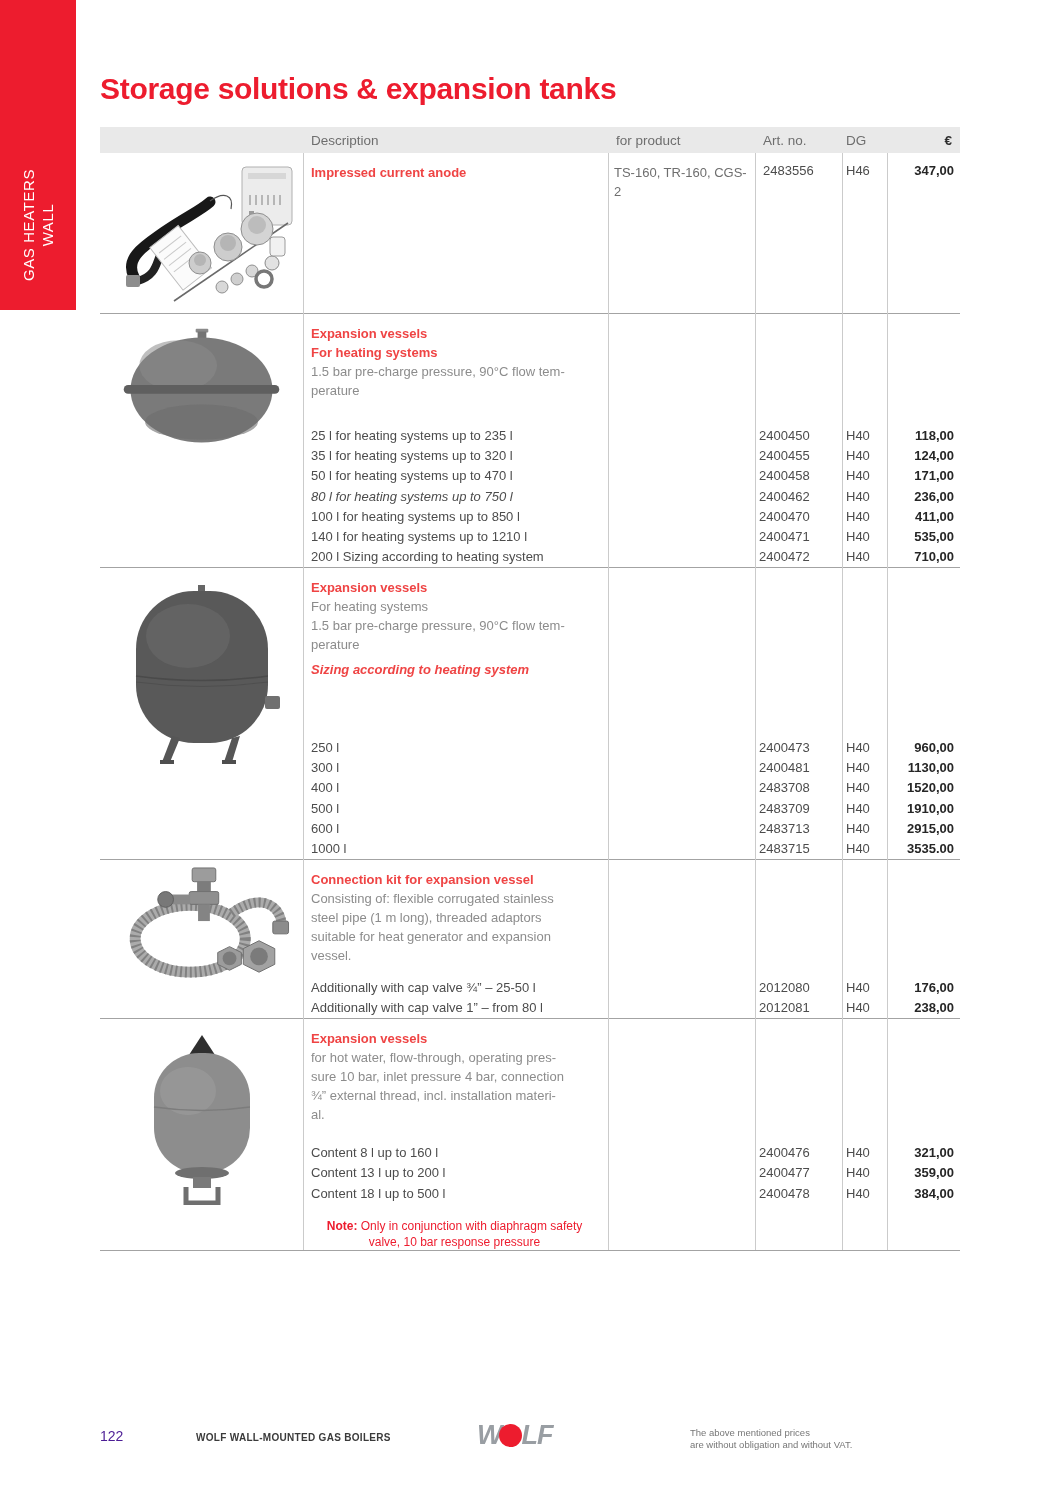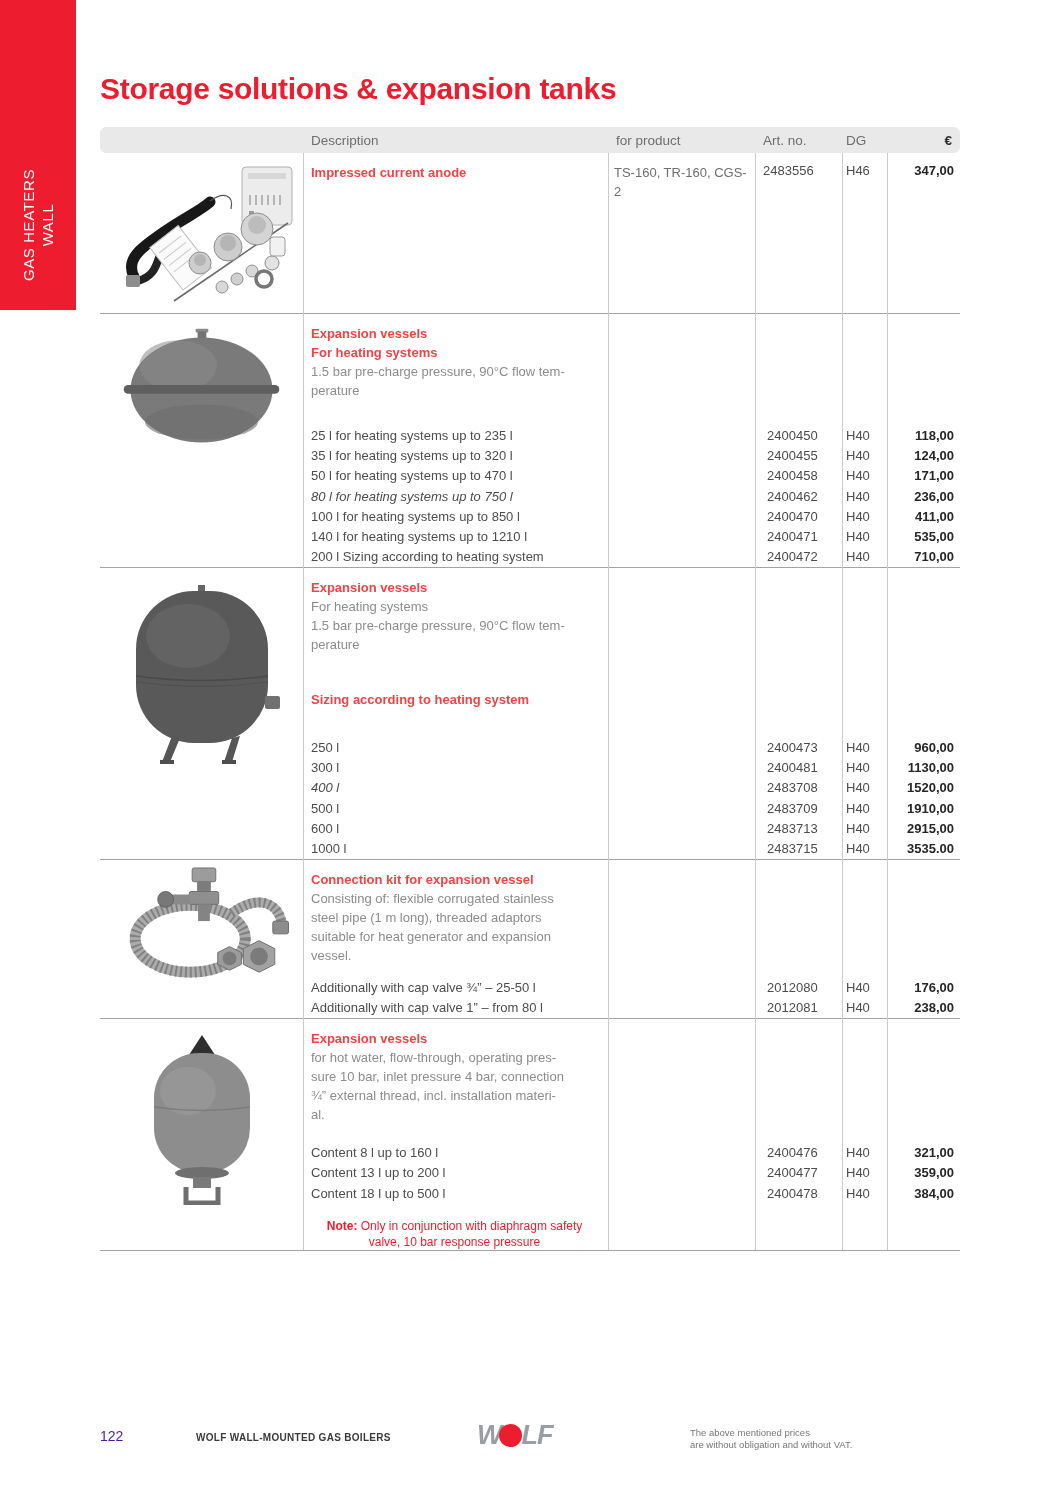--- a/index.html
+++ b/index.html
@@ -19,44 +19,44 @@
   
   .page-title{
     position:absolute;left:100px;top:52px;
     font-size:30px;font-weight:bold;color:#ed1c2e;letter-spacing:-0.3px;
   }
   
   .catalog-table{position:absolute;left:100px;top:127px;width:860px;}
   .thead{
     display:grid;grid-template-columns:203px 305px 147px 87px 45px 73px;
     height:26px;background:#e9e9e9;align-items:center;
-    font-size:13.5px;color:#6e6e6e;border-radius:6px;
+    font-size:13.5px;color:#6e6e6e;
   }
   .thead .h{padding-left:8px;white-space:nowrap;}
   .thead .h.price{font-weight:bold;color:#2e2e2e;text-align:right;padding-right:8px;padding-left:0;}
   .thead .h.dg{padding-left:4px;}
   .tbody{position:relative;border-bottom:1px solid #a3a3a3;}
   .vline{position:absolute;top:0;bottom:0;width:1px;background:#cbcbcb;pointer-events:none;}
   .section{display:grid;grid-template-columns:203px 305px 147px 87px 45px 73px;}
   .section + .section{border-top:1px solid #a3a3a3;}
   .cell-img{grid-column:1;display:flex;justify-content:center;align-items:flex-start;}
   .cell{box-sizing:border-box;}
   .desc-block{padding:10px 6px 0 8px;font-size:13px;line-height:19px;}
   .desc-line{display:block;white-space:nowrap;}
   .desc-line.bold{font-weight:bold;color:#ef4444;}
   .desc-line.gray{color:#8c8c8c;}
-  .desc-line.gap{margin-top:36px;}
+  .desc-line.gap{margin-top:6px;font-style:italic;}
   .fp-cell{padding:10px 6px 0 6px;font-size:13px;line-height:19px;color:#6e6e6e;}
   .top-val{padding-top:10px;font-size:13px;color:#4c4c4c;}
   .top-val.art{padding-left:8px;}
   .top-val.dg{padding-left:4px;}
   .top-val.price{font-weight:bold;color:#262626;text-align:right;padding-right:6px;}
   .item-cell{height:20px;line-height:20px;font-size:13px;white-space:nowrap;overflow:visible;}
   .item-label{grid-column:2;color:#4c4c4c;padding-left:8px;}
-  .item-art{grid-column:4;color:#4c4c4c;padding-left:12px;}
+  .item-art{grid-column:4;color:#4c4c4c;padding-left:4px;}
   .item-dg{grid-column:5;color:#4c4c4c;padding-left:4px;}
   .item-price{grid-column:6;font-weight:bold;color:#262626;text-align:right;padding-right:6px;}
   .note-cell{grid-column:2;padding:14px 10px 0 8px;font-size:12px;line-height:16px;color:#ed1c2e;}
   .note-cell b{font-weight:bold;}
   
   .footer-pagenum{position:absolute;left:100px;top:1428px;font-size:14px;color:#4c1d95;}
   .footer-caption{position:absolute;left:196px;top:1432px;font-size:10px;font-weight:bold;color:#3a3a3a;letter-spacing:0.3px;}
   .footer-logo{
     position:absolute;left:477px;top:1420px;display:flex;align-items:center;
     font-size:27px;font-weight:900;font-style:italic;color:#999ea3;letter-spacing:-1px;
@@ -219,21 +219,21 @@
         <div class="cell top-val dg" style="grid-area: 1 / 5;"></div>
         <div class="cell top-val price" style="grid-area: 1 / 6;"></div>
         <div class="item-cell item-label" style="grid-row: 2;">250 l</div>
         <div class="item-cell item-art" style="grid-row: 2;">2400473</div>
         <div class="item-cell item-dg" style="grid-row: 2;">H40</div>
         <div class="item-cell item-price" style="grid-row: 2;">960,00</div>
         <div class="item-cell item-label" style="grid-row: 3;">300 l</div>
         <div class="item-cell item-art" style="grid-row: 3;">2400481</div>
         <div class="item-cell item-dg" style="grid-row: 3;">H40</div>
         <div class="item-cell item-price" style="grid-row: 3;">1130,00</div>
-        <div class="item-cell item-label" style="grid-row: 4; font-style: italic;">400 l</div>
+        <div class="item-cell item-label" style="grid-row: 4;">400 l</div>
         <div class="item-cell item-art" style="grid-row: 4;">2483708</div>
         <div class="item-cell item-dg" style="grid-row: 4;">H40</div>
         <div class="item-cell item-price" style="grid-row: 4;">1520,00</div>
         <div class="item-cell item-label" style="grid-row: 5;">500 l</div>
         <div class="item-cell item-art" style="grid-row: 5;">2483709</div>
         <div class="item-cell item-dg" style="grid-row: 5;">H40</div>
         <div class="item-cell item-price" style="grid-row: 5;">1910,00</div>
         <div class="item-cell item-label" style="grid-row: 6;">600 l</div>
         <div class="item-cell item-art" style="grid-row: 6;">2483713</div>
         <div class="item-cell item-dg" style="grid-row: 6;">H40</div>

